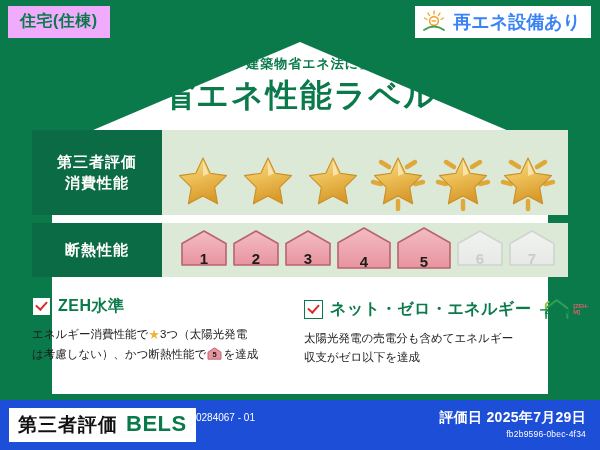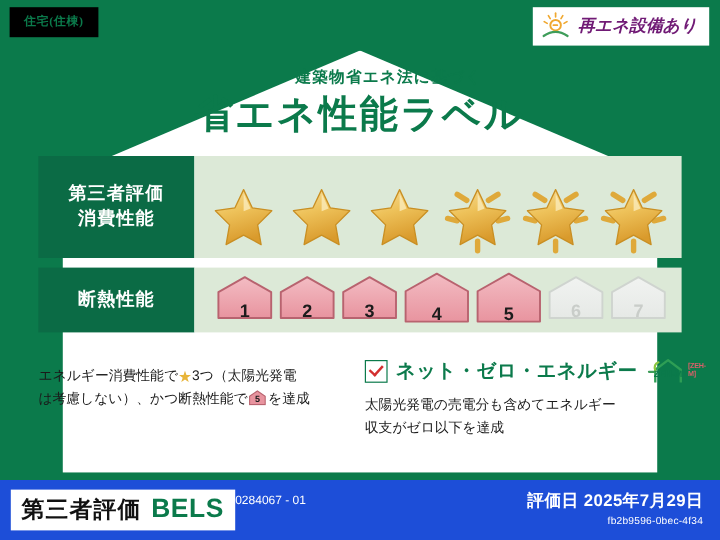--- a/index.html
+++ b/index.html
@@ -15,36 +15,35 @@
   }
   
   .inner-house{
     position:absolute;left:52px;top:42px;width:496px;height:352px;
     background:#ffffff;
     clip-path:polygon(0% 30%, 50% 0%, 100% 30%, 100% 100%, 0% 100%);
   }
   
   .tag-residence{
     position:absolute;left:8px;top:6px;
-    background:#000000;color:#0b7a4b;
-    font-size:10px;font-weight:bold;
+    background:#f0abfc;color:#0b7a4b;
+    font-size:16px;font-weight:bold;
     padding:5px 12px 6px 12px;
     letter-spacing:0.5px;
     white-space:nowrap;
-    font-family:Liberation Serif, serif;
   }
   
   .badge-renew{
     position:absolute;right:9px;top:6px;
     background:#ffffff;
     padding:4px 10px 4px 6px;
     display:flex;align-items:center;gap:6px;
     white-space:nowrap;
   }
-  .badge-renew .txt{color:#701a75;font-size:14px;font-weight:bold;font-style:italic;}
+  .badge-renew .txt{color:#3b82f6;font-size:18px;font-weight:bold;}
   .sun-ico{width:26px;height:24px;display:block;}
 
   
   .title-sub{
     position:absolute;left:0;right:0;top:55px;text-align:center;
     color:#0b7a4b;font-size:13px;font-weight:bold;letter-spacing:1px;margin-left:48px;
   }
   .title-main{
     position:absolute;left:0;right:0;top:74px;text-align:center;
     color:#0b7a4b;font-size:32px;font-weight:bold;letter-spacing:2px;
@@ -363,20 +362,24 @@
        <span class="num">7</span></div>
           </div>
       </div>
     </div>
 
   </div>
 
   <div class="cols">
 
     <div class="col">
+      <div class="col-head">
+        <span class="chk"></span>
+        <span class="col-title">ZEH水準</span>
+      </div>
       <div class="col-desc">
         <span>エネルギー消費性能で</span><span class="inline-star">★</span><span>3つ（太陽光発電</span><br>
         <span>は考慮しない）、かつ断熱性能で</span><span class="inline-house"><svg width="15" height="13" viewBox="0 0 15 13">
               <path d="M1 5.2 L7.5 0.8 L14 5.2 V12.2 H1 Z" fill="#e8949f" stroke="#b8636f" stroke-width="0.9"></path>
               <text x="7.5" y="10.4" font-size="7.5" font-weight="bold" fill="#1c1c1c" text-anchor="middle" font-family="Liberation Sans, sans-serif">5</text>
             </svg></span><span>を達成</span>
       </div>
     </div>
 
     <div class="col">

